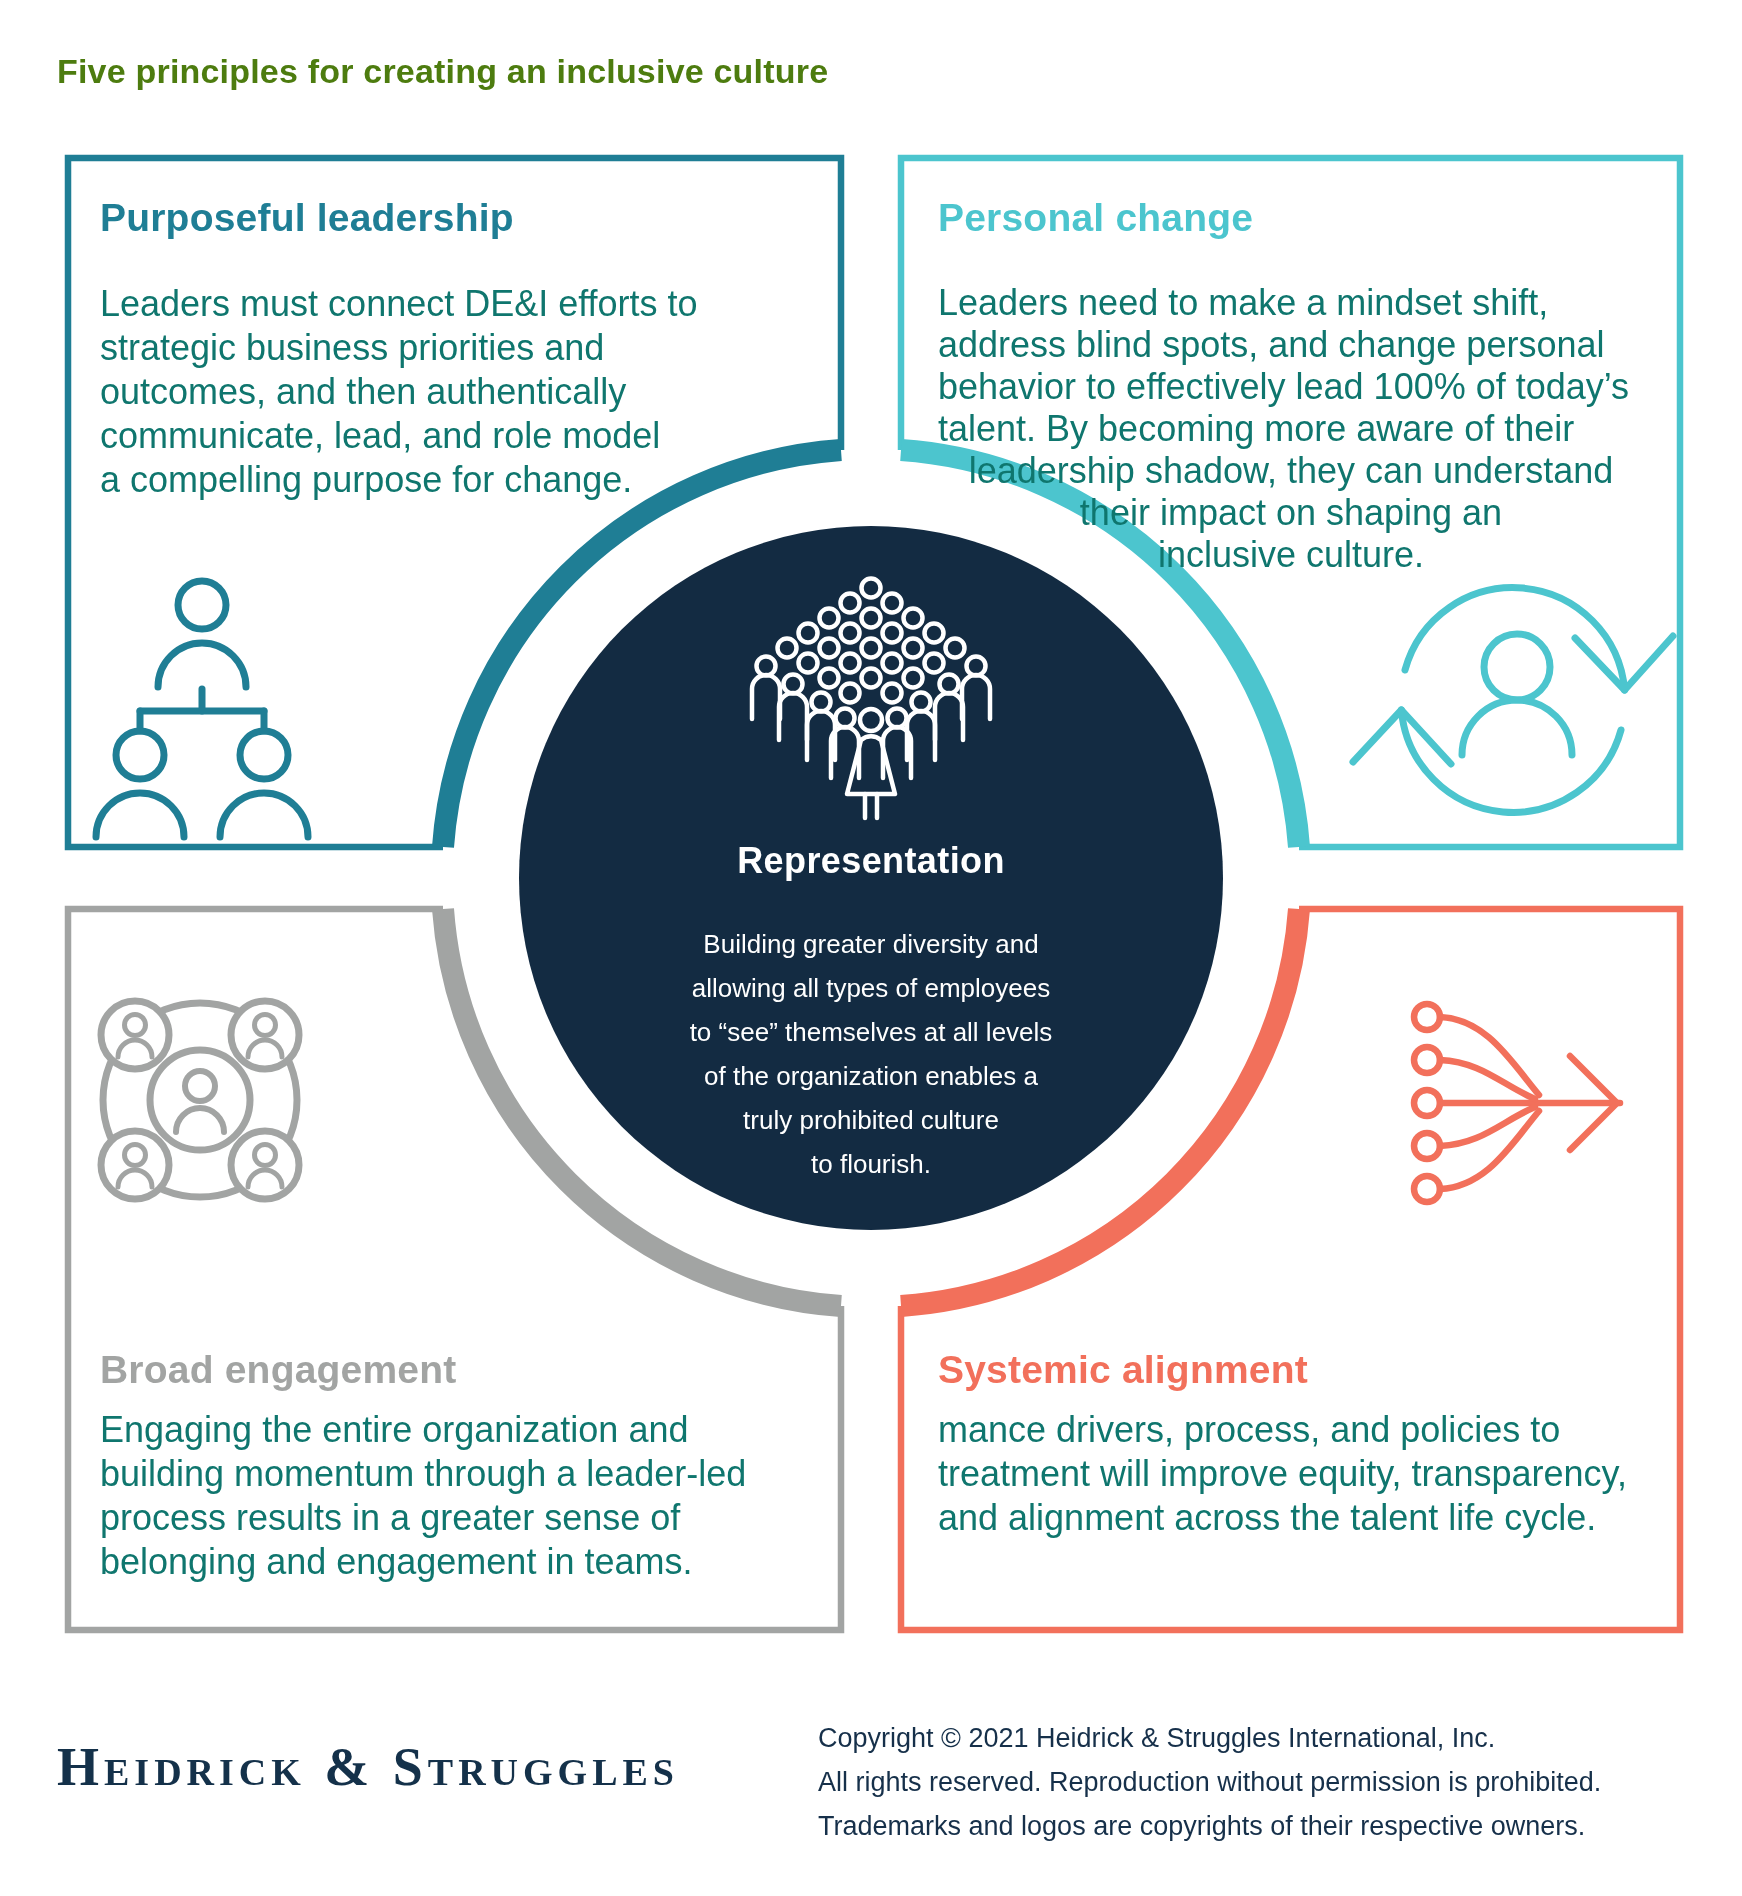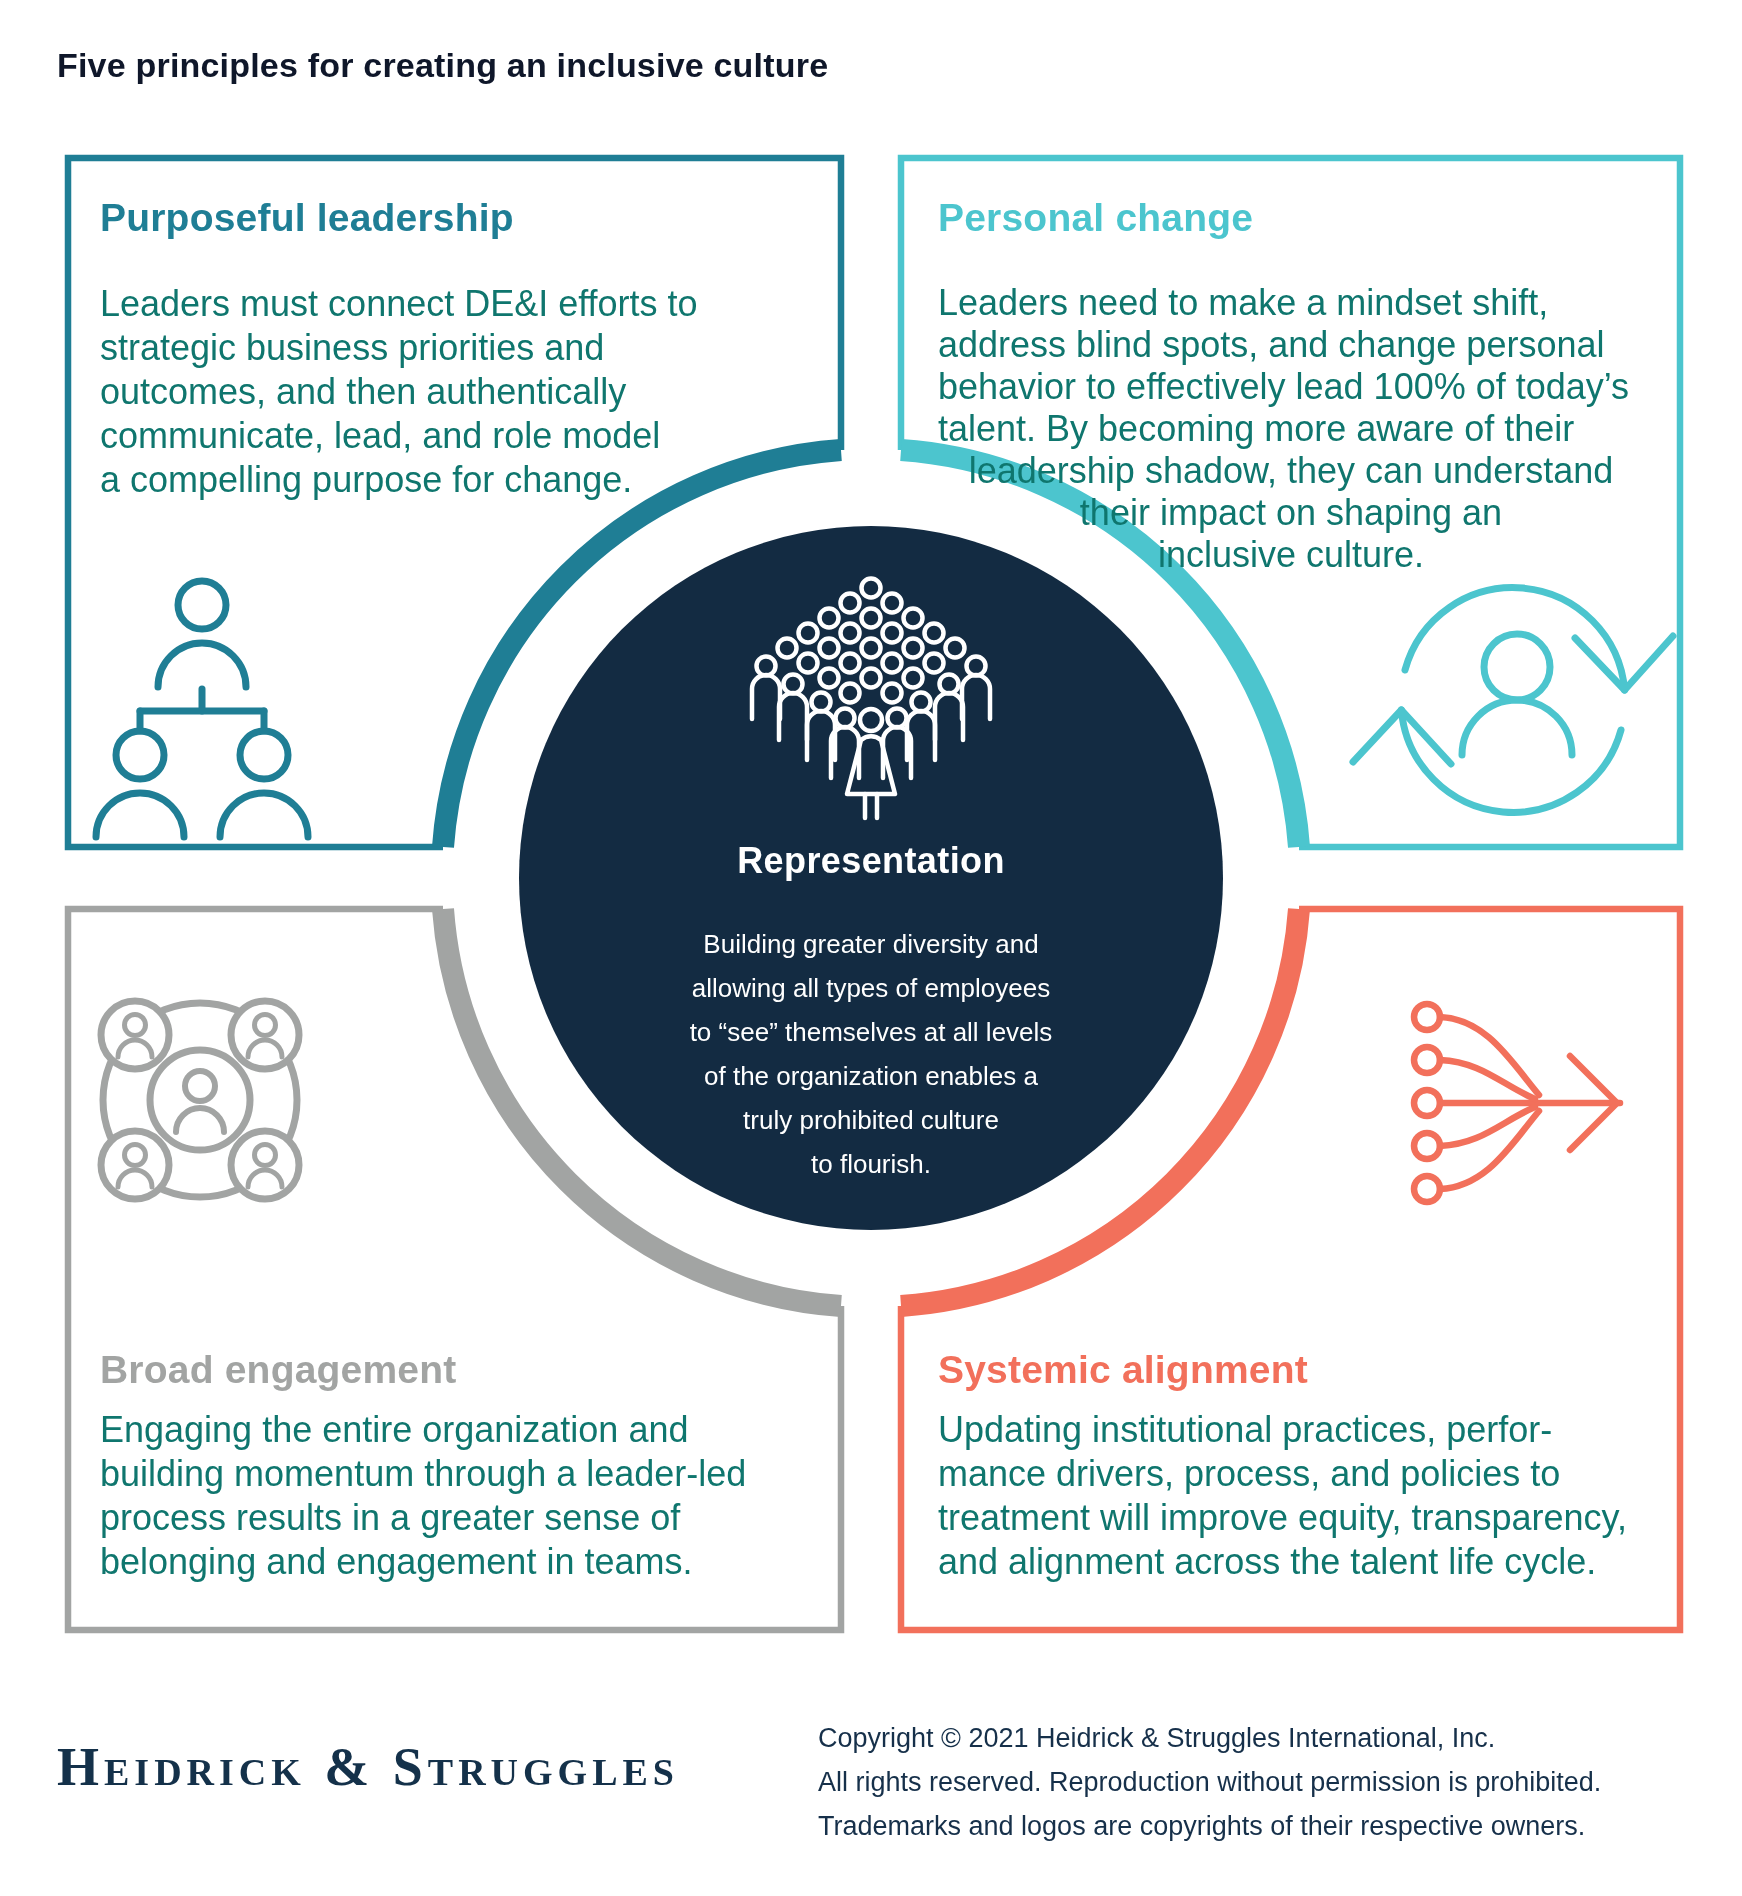--- a/index.html
+++ b/index.html
@@ -2,21 +2,21 @@
 <html><head>
 <meta charset="utf-8">
 <style>
   html,body{margin:0;padding:0;}
   body{
     width:1742px;height:1896px;position:relative;background:#ffffff;
     font-family:"Liberation Sans", sans-serif;color:#1E3A54;overflow:hidden;
   }
   .abs{position:absolute;}
   #page-title{
-    left:57px;top:46px;font-size:34px;font-weight:800;color:#0f172a;letter-spacing:.2px;
+    left:57px;top:52px;font-size:34px;font-weight:800;color:#4d7c0f;letter-spacing:.2px;
   }
   #diagram-svg{left:0;top:0;width:1742px;height:1896px;}
   .q-heading{font-size:39px;font-weight:700;letter-spacing:.2px;}
   .q-body{font-size:36px;line-height:44px;color:#0f766e;}
   .q-body div{white-space:nowrap;}
   #tl-heading{left:100px;top:196px;color:#1F7E95;}
   #tl-body{left:100px;top:282px;}
   #tr-heading{left:938px;top:196px;color:#4CC5CE;}
   #tr-body{left:938px;top:282px;width:706px;line-height:42px;}
   #tr-body div:nth-child(n+5){text-align:center;}
@@ -197,21 +197,20 @@
 <div class="abs q-heading" id="bl-heading">Broad engagement</div>
 <div class="abs q-body" id="bl-body">
   <div>Engaging the entire organization and</div>
   <div>building momentum through a leader-led</div>
   <div>process results in a greater sense of</div>
   <div>belonging and engagement in teams.</div>
 </div>
 
 <div class="abs q-heading" id="br-heading">Systemic alignment</div>
 <div class="abs q-body" id="br-body">
-  <div>Updating institutional practices, perfor-</div>
   <div>mance drivers, process, and policies to</div>
   <div>treatment will improve equity, transparency,</div>
   <div>and alignment across the talent life cycle.</div>
 </div>
 
 <div class="abs" id="center-heading">Representation</div>
 <div class="abs" id="center-body">
   <div>Building greater diversity and</div>
   <div>allowing all types of employees</div>
   <div>to “see” themselves at all levels</div>

